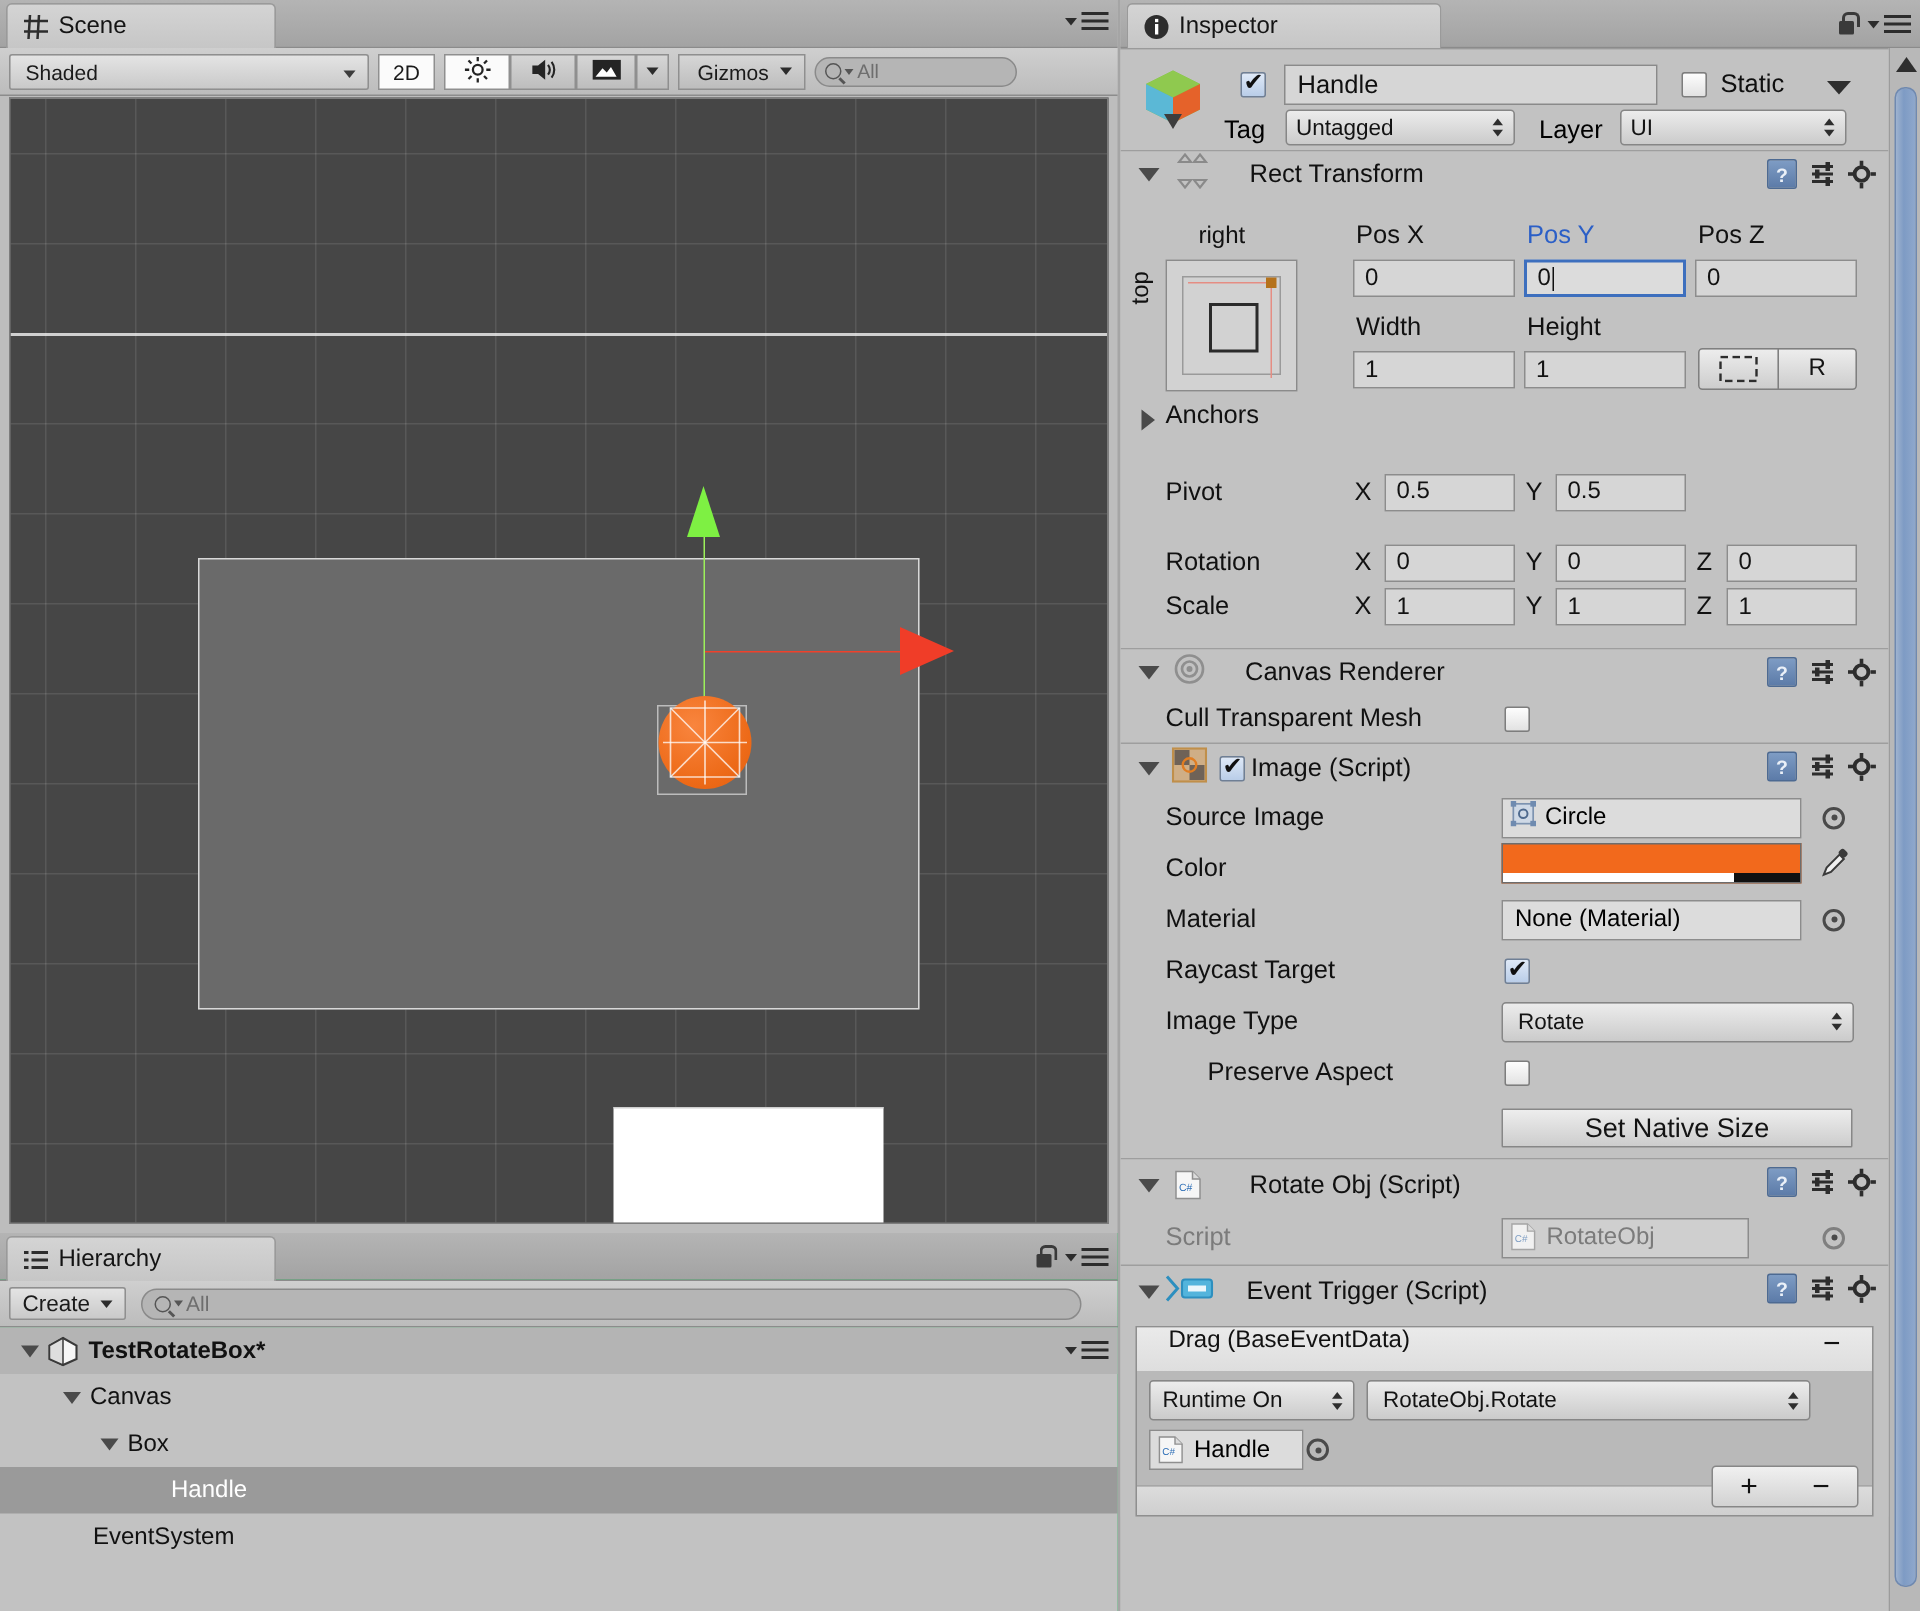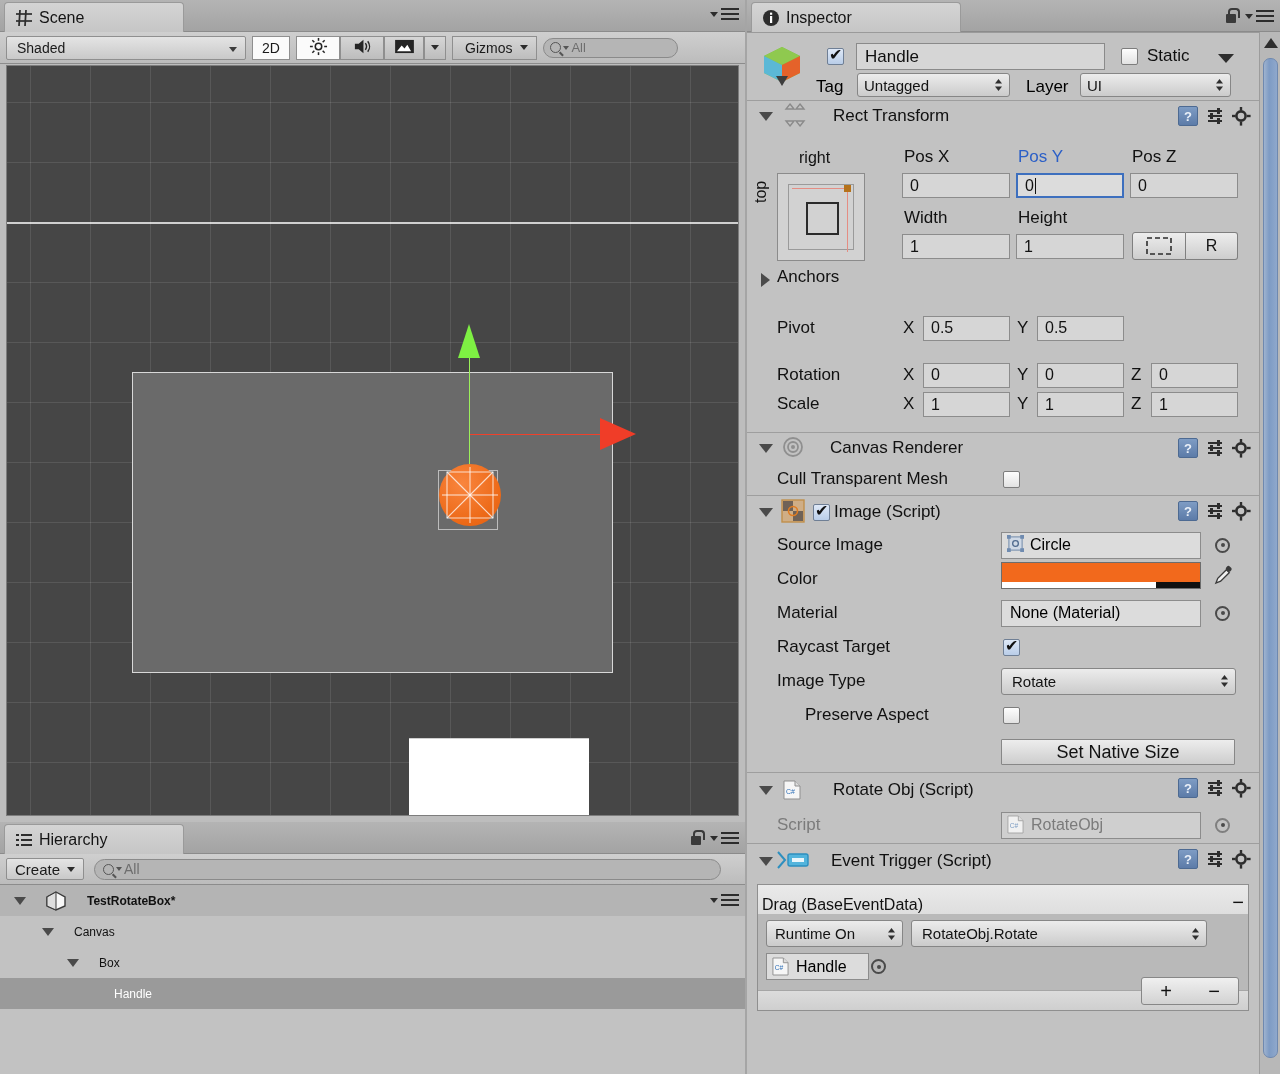--- a/index.html
+++ b/index.html
@@ -135,21 +135,21 @@
   #create-btn { height: 22px; padding: 0 8px; display:flex; align-items:center; gap:7px;
     background: linear-gradient(#e4e4e4, #c9c9c9); border: 1px solid #8f8f8f;
     font-size: 15px; color: #1a1a1a; border-radius: 2px; }
   #hier-search { flex: 1; height: 21px; margin-left: 10px; margin-right: 18px;
     background: #b5b5b5; border: 1px solid #8a8a8a; border-radius: 11px;
     display: flex; align-items: center; padding: 0 8px; gap: 2px;
     color: #6e6e6e; font-size: 14px; }
   #hier-list { position: absolute; left: 0; top: 63px; right: 0; bottom: 0;
     background: #c2c2c2; }
   .hrow { height: 31px; display: flex; align-items: center; color: #111;
-    font-size: 12px; position: relative; gap: 14px; }
+    font-size: 16px; position: relative; }
   .hrow.scene-row { background: #b4b4b4; font-weight: bold; }
   .hrow.selected { background: #9a9a9a; color: #fff; }
   .hfoldout { width: 0; height: 0; border-left: 6px solid transparent;
     border-right: 6px solid transparent; border-top: 8px solid #4a4a4a; flex: none; }
   .unity-logo { width: 20px; height: 20px; flex: none; }
 
   
   #insp-panel { left: 747px; top: 0; width: 533px; height: 1074px; background: #c2c2c2; }
   #insp-body { position: absolute; left: 0; top: 32px; width: 512px; bottom: 0;
     background: #c2c2c2; overflow: hidden; border-top: 1px solid #9a9a9a;}
@@ -242,21 +242,21 @@
      align-items:center; justify-content:center;
      background: linear-gradient(#ededed, #cdcdcd); border:1px solid #878787;
      border-radius: 1px; font-size: 18px; color: #131313; }
   .minibtn { height: 28px; background: linear-gradient(#ededed, #cdcdcd);
      border: 1px solid #7f7f7f; display:flex; align-items:center; justify-content:center;
      font-size: 16px; color:#141414; }
 
   
   #et-entry { margin: 6px 10px 0 10px; border: 1px solid #8f8f8f; background: #b9b9b9; }
   #et-title { height: 29px; background: linear-gradient(#eaeaea, #dedede);
-     display:flex; align-items:flex-end; padding: 0 4px; font-size: 16px; color:#111;
+     display:flex; align-items:flex-start; padding: 0 21px; font-size: 16px; color:#111;
      justify-content: space-between; }
   #et-body { padding: 6px 8px 4px 8px; }
   .et-row { display: flex; align-items: center; gap: 8px; margin-bottom: 6px; }
   #et-footer { height: 20px; background: linear-gradient(#dcdcdc,#cfcfcf);
      border-top: 1px solid #a6a6a6; }
   #et-addrem { position: absolute; right: 20px; bottom: 6px; width: 98px; height: 28px;
      background: linear-gradient(#f0f0f0, #d2d2d2); border:1px solid #878787;
      border-radius: 3px; display:flex; }
   #et-addrem div { flex:1; display:flex; align-items:center; justify-content:center;
      font-size: 20px; color:#111; }
@@ -479,20 +479,23 @@
         <span class="hfoldout"></span>
         <span style="margin-left:6px">Canvas</span>
       </div>
       <div class="hrow" style="padding-left:67px">
         <span class="hfoldout"></span>
         <span style="margin-left:6px">Box</span>
       </div>
       <div class="hrow selected" style="padding-left:114px">
         <span>Handle</span>
       </div>
+      <div class="hrow" style="padding-left:62px">
+        <span>EventSystem</span>
+      </div>
     </div>
   </div>
 
   <div class="panel" id="insp-panel">
     <div class="tabstrip">
       <div class="tab" style="min-width:210px">
         <span class="tab-icon">
           <svg viewBox="0 0 18 18" width="18" height="18">
             <circle cx="9" cy="9" r="8" fill="#2d2d2d"></circle>
             <rect x="8" y="7" width="2.2" height="7" fill="#fff"></rect>
@@ -894,21 +897,21 @@
                   <rect x="7.8" y="15" width="2.4" height="3.6"></rect>
                     <rect x="0" y="7.8" width="3.6" height="2.4"></rect>
                   <rect x="15" y="7.8" width="3.6" height="2.4"></rect>
                   </g>
               </svg>
             </span>
           </span>
         </div>
         <div class="row" style="height:36px">
           <span class="lbl" style="position:absolute; left:30px; color:#7b7b7b">Script</span>
-          <div class="objfield readonly" style="position:absolute; left:254px; width:200px; color:#7b7b7b; background:#cfcfcf">
+          <div class="objfield readonly" style="position:absolute; left:254px; width:165px; color:#7b7b7b; background:#cfcfcf">
             <span class="cs-icon">
               <svg viewBox="0 0 18 20" width="17" height="19">
                 <path d="M1 1h11l5 5v13H1z" fill="#f1f1f1" stroke="#a5a5a5" stroke-width="1"></path>
                 <path d="M12 1v5h5" fill="#dcdcdc" stroke="#a5a5a5" stroke-width="1"></path>
                 <text x="3" y="14" font-size="7" fill="#7e9ec4" font-family="sans-serif">C#</text>
               </svg>
             </span>
             <span>RotateObj</span>
           </div>
           <span class="picker" style="position:absolute; left:468px; border-color:#7f7f7f"></span>

